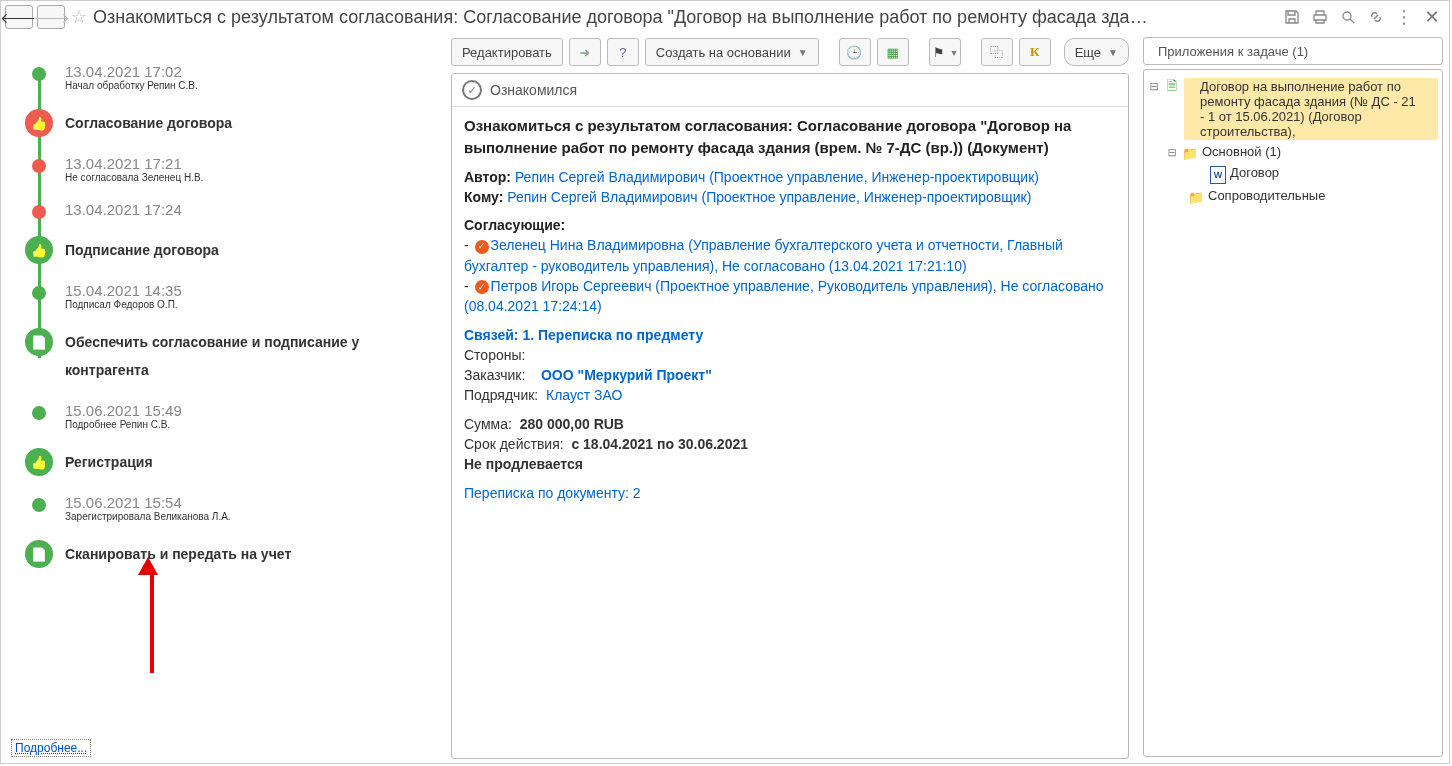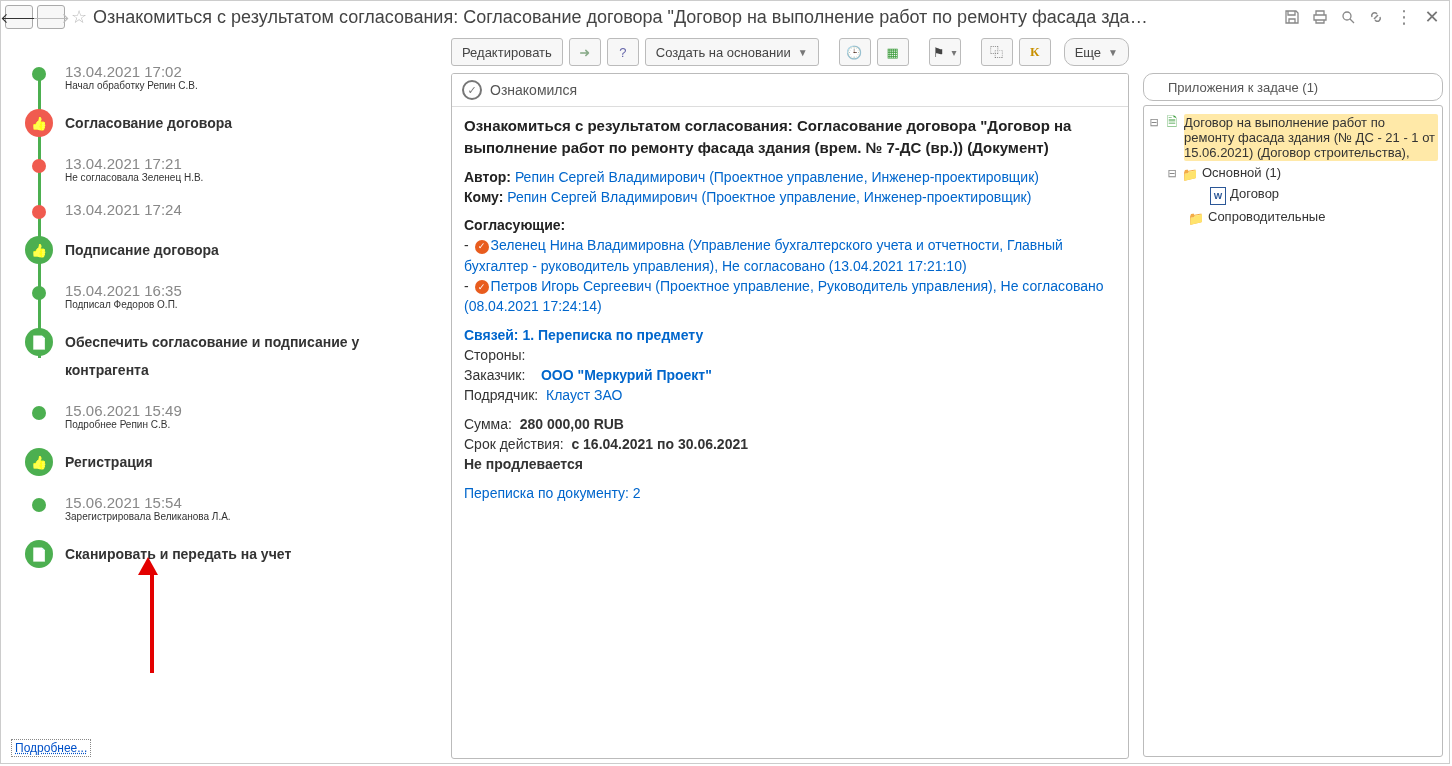--- a/index.html
+++ b/index.html
@@ -229,28 +229,27 @@
   
   .right-panel {
     width:316px;
     padding:4px 6px 6px 10px;
     box-sizing:border-box;
     display:flex;
     flex-direction:column;
   }
   .att-header {
     border:1px solid #bbb;
-    border-radius:10px;
+    border-radius:3px;
     height:26px;
     display:flex;
     align-items:center;
-    padding:0 24px;
+    padding:0 14px;
     font-size:13px;
     color:#555;
-    margin-top: 36px;
   }
   .att-tree {
     flex:1;
     border:1px solid #bbb;
     border-radius:3px;
     margin-top:4px;
     padding:6px 4px;
     font-size:13px;
     overflow:auto;
   }
@@ -272,21 +271,21 @@
     display:inline-flex;align-items:center;justify-content:center;
     font-size:13px;
     margin-top:1px;
   }
   .tree-icon.doc-green { color:#3a9c3a; }
   .tree-icon.folder { color:#f5b84e; }
   .tree-icon.word { color:#2b5797; font-weight:bold; border:1px solid #2b5797; font-size:9px; width:14px; }
   .tree-label { flex:1; }
   .hl {
     background:#ffe9a8;
-    padding:1px 0;
+    padding:1px 16px;
     border-radius:2px;
   }
   .indent1 { padding-left:18px; }
   .indent2 { padding-left:40px; }
   .indent3 { padding-left:62px; }
 </style>
 </head>
 <body>
 
 <div class="window">
@@ -346,21 +345,21 @@
         <div class="tl-item">
           <div class="tl-marker small red"></div>
           <div class="tl-ts">13.04.2021 17:24</div>
         </div>
         <div class="tl-item">
           <div class="tl-marker green thumb"></div>
           <div class="tl-stage">Подписание договора</div>
         </div>
         <div class="tl-item">
           <div class="tl-marker small green"></div>
-          <div class="tl-ts">15.04.2021 16:35</div>
+          <div class="tl-ts">15.04.2021 14:35</div>
           <div class="tl-label">Подписал Федоров О.П.</div>
         </div>
         <div class="tl-item">
           <div class="tl-marker green doc"></div>
           <div class="tl-stage">Обеспечить согласование и подписание у контрагента</div>
         </div>
         <div class="tl-item">
           <div class="tl-marker small green"></div>
           <div class="tl-ts">15.06.2021 15:49</div>
           <div class="tl-label">Подробнее Репин С.В.</div>
@@ -452,21 +451,21 @@
             <span>Подрядчик:</span>&nbsp;
             <span class="link">Клауст ЗАО</span>
           </div>
           <div style="height:8px;"></div>
           <div>
             <span>Сумма:</span>&nbsp;
             <span class="bold">280 000,00 RUB</span>
           </div>
           <div>
             <span>Срок действия:</span>&nbsp;
-            <span class="bold">с 16.04.2021 по 30.06.2021</span>
+            <span class="bold">с 18.04.2021 по 30.06.2021</span>
           </div>
           <div class="bold">Не продлевается</div>
           <div style="height:8px;"></div>
           <div>
             <span class="link">Переписка по документу:</span>
             <span class="link">2</span>
           </div>
         </div>
       </div>
     </div>

